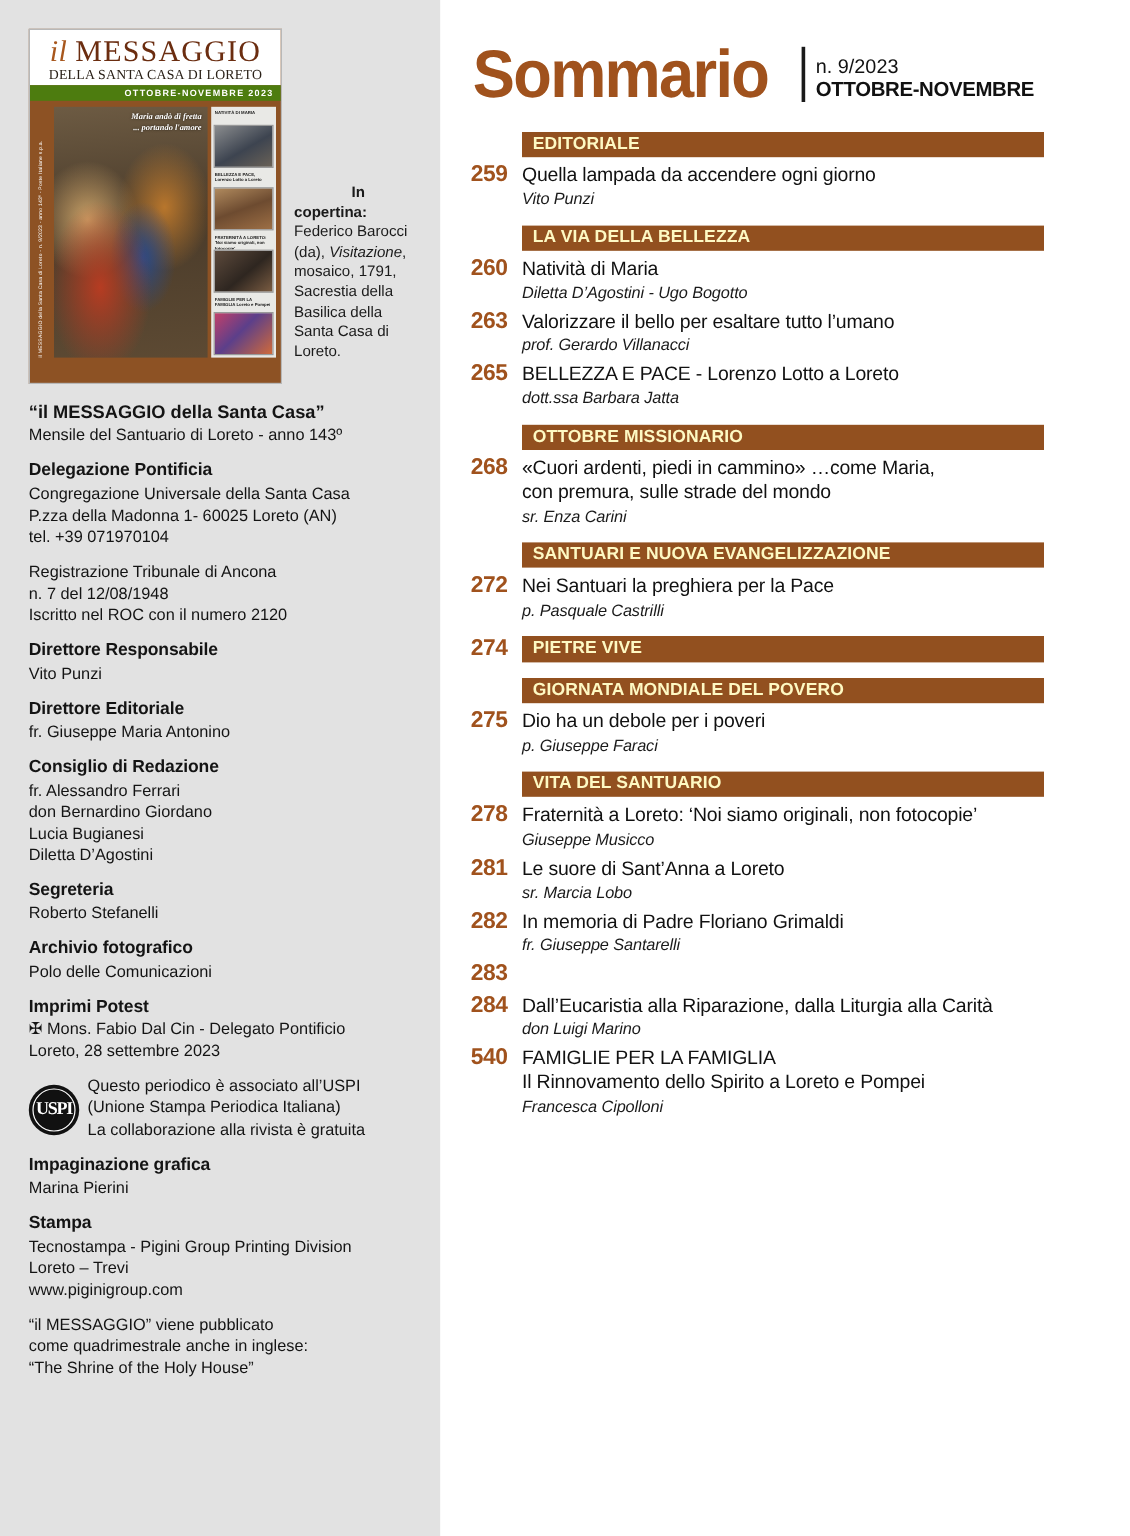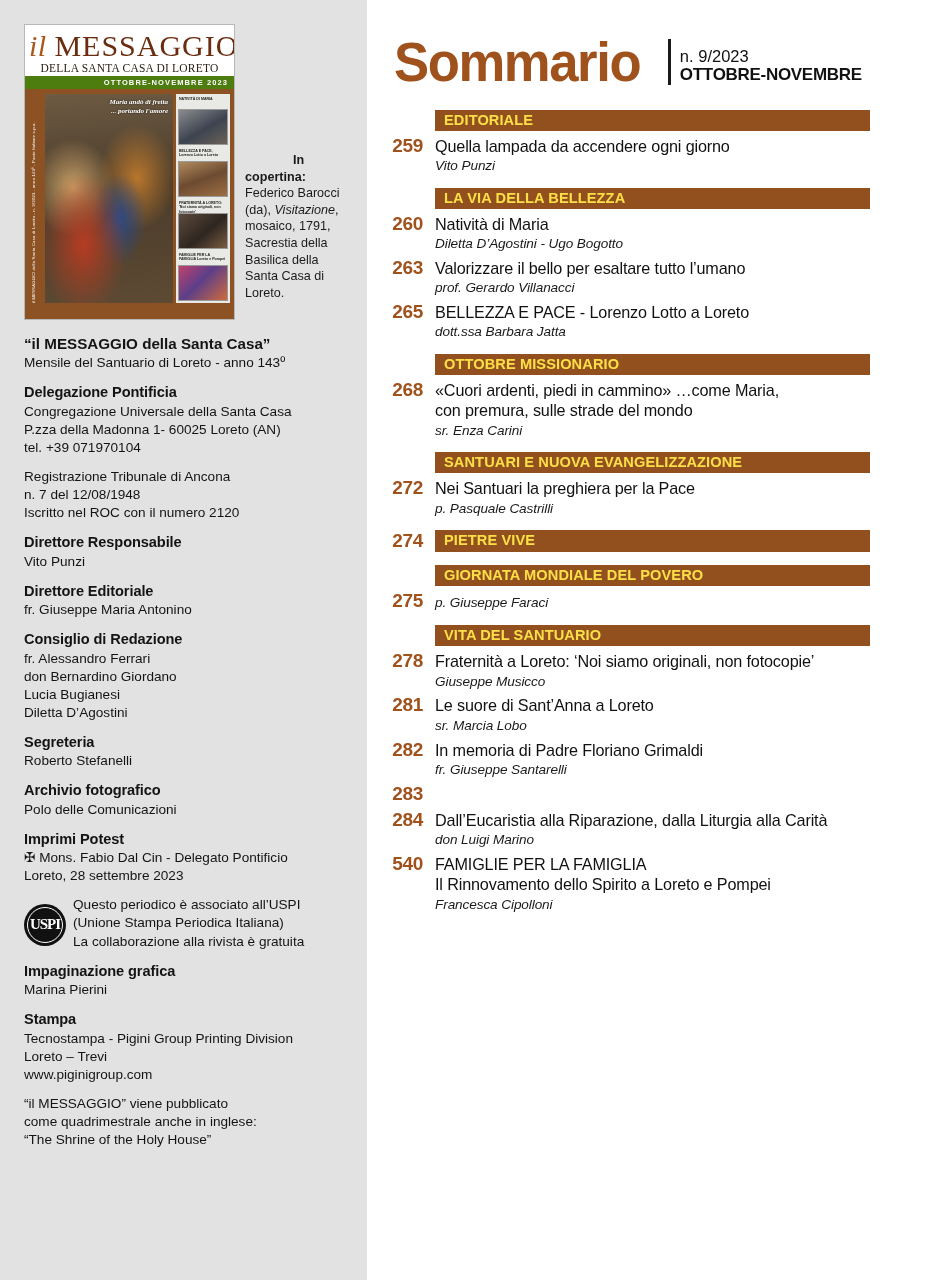--- a/index.html
+++ b/index.html
@@ -43,21 +43,21 @@
     overflow: hidden;
   }
 
   .cover-masthead {
     background: #ffffff;
     padding: 6px 4px 2px 4px;
     text-align: center;
   }
   .cover-title {
     font-family: "Liberation Serif", serif;
-    font-size: 30px;
+    font-size: 25px;
     letter-spacing: 0.4px;
     line-height: 1;
     white-space: nowrap;
   }
   .cover-title .il {
     font-style: italic;
     color: #a8571d;
   }
   .cover-title .mess {
     color: #6b2d10;
@@ -276,21 +276,21 @@
 
   .toc-sec {
     display: flex;
     align-items: stretch;
     margin-top: 13px;
   }
   .toc-sec .pg { }
   .toc-sec .bar {
     flex: 1 1 auto;
     background: #92501f;
-    color: #fde047;
+    color: #fef9c3;
     font-weight: bold;
     font-size: 14.6px;
     letter-spacing: 0.1px;
     padding: 2px 0 3px 9px;
     margin-right: 72px;
   }
 
   .toc-item {
     display: flex;
     align-items: baseline;
@@ -533,20 +533,21 @@
         <div class="pg">274</div>
         <div class="bar">PIETRE VIVE</div>
       </div>
       <div class="toc-sec">
         <div class="pg"></div>
         <div class="bar">GIORNATA MONDIALE DEL POVERO</div>
       </div>
       <div class="toc-item">
         <div class="pg">275</div>
         <div class="txt">
+          <div class="ti-title">Dio ha un debole per i poveri</div>
           <div class="ti-author">p. Giuseppe Faraci</div>
         </div>
       </div>
       <div class="toc-sec">
         <div class="pg"></div>
         <div class="bar">VITA DEL SANTUARIO</div>
       </div>
       <div class="toc-item">
         <div class="pg">278</div>
         <div class="txt">

